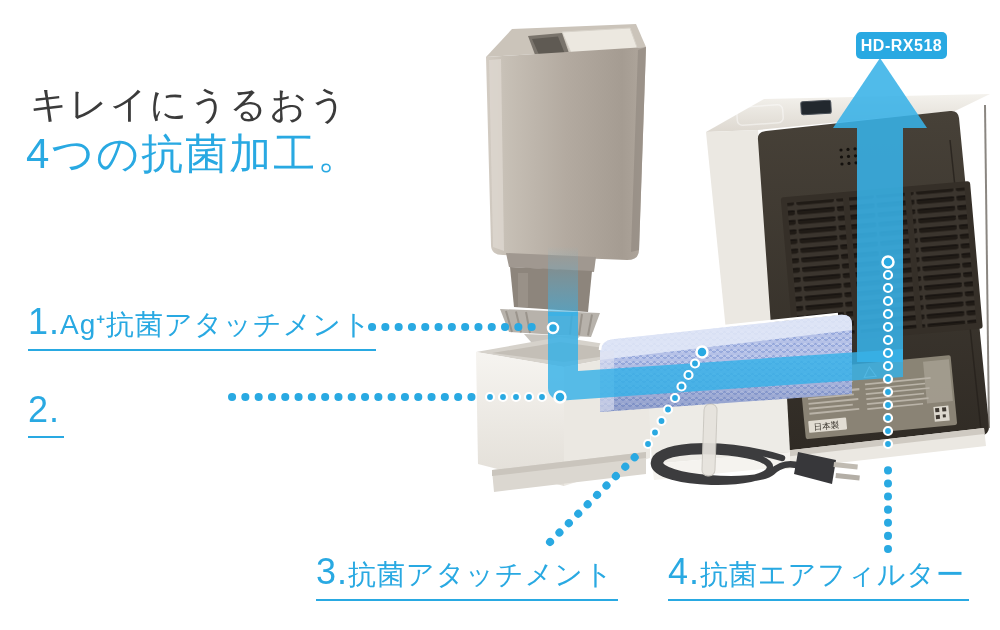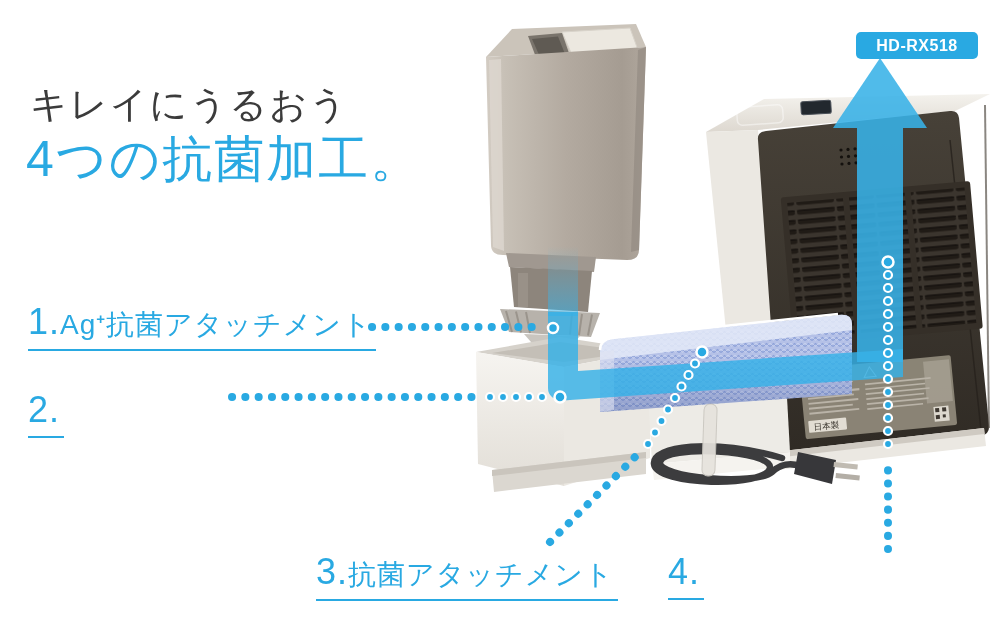--- a/index.html
+++ b/index.html
@@ -7,25 +7,25 @@
     position:relative;width:1000px;height:630px;overflow:hidden;background:#ffffff;
     font-family:"Liberation Sans","DejaVu Sans",sans-serif;
     --accent:#29a9e2;
   }
   #stage svg{position:absolute;left:0;top:0;}
   .title1{
     position:absolute;left:30px;top:80px;font-size:37px;font-weight:500;
     color:#3b3b3b;letter-spacing:2px;white-space:nowrap;text-align:right;
   }
   .title2{
-    position:absolute;left:26px;top:126px;font-size:50px;font-weight:500;
+    position:absolute;left:26px;top:126px;font-size:42px;font-weight:500;
     color:var(--accent);letter-spacing:2px;white-space:nowrap;
   }
   .badge{
-    position:absolute;left:856px;top:32px;width:122px;height:27px;border-radius:5px;
+    position:absolute;left:856px;top:32px;width:91px;height:27px;border-radius:5px;
     background:var(--accent);color:#fff;font-size:16px;font-weight:bold;
     display:flex;align-items:center;justify-content:center;letter-spacing:.5px;
   }
   .callout{
     position:absolute;color:var(--accent);border-bottom:2px solid var(--accent);
     padding:0 4px 5px 0;display:flex;align-items:baseline;white-space:nowrap;
   }
   .callout .num{font-size:36px;font-weight:500;letter-spacing:1px;}
   .callout .txt{font-size:28px;font-weight:500;letter-spacing:1px;text-align:right;}
   .callout sup{font-size:15px;font-weight:700;}
@@ -274,15 +274,16 @@
     <span class="num">2.</span>
   </div>
 
   <div class="callout c3">
     <span class="num">3.</span>
       <span class="txt">抗菌アタッチメント</span>
   </div>
 
   <div class="callout c4">
     <span class="num">4.</span>
+      <span class="txt">抗菌エアフィルター</span>
   </div>
 
 </div>
 
 </body></html>

